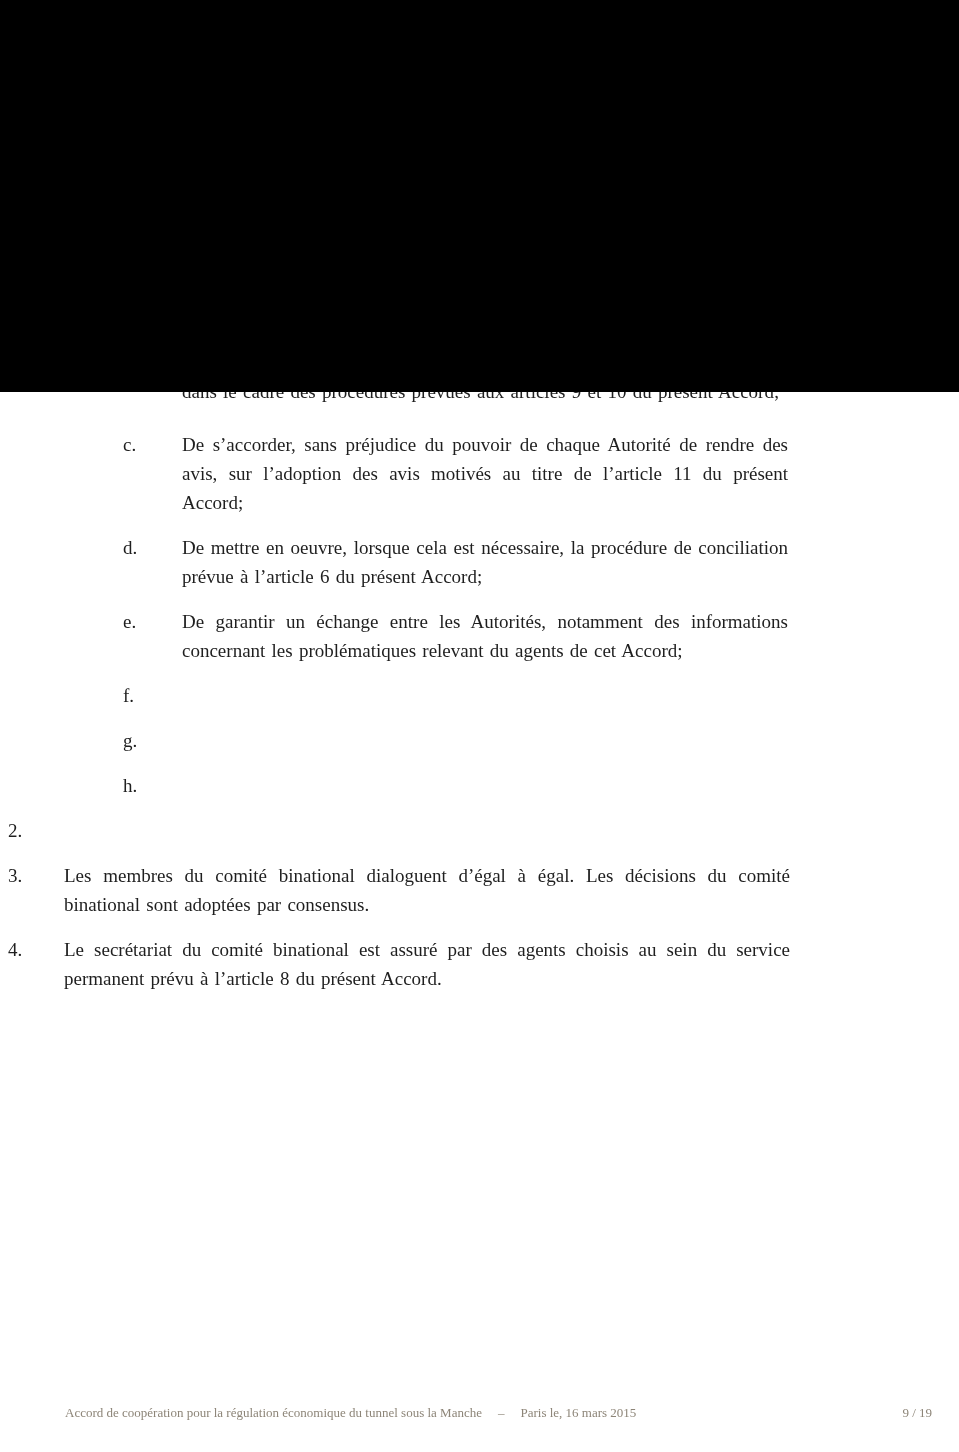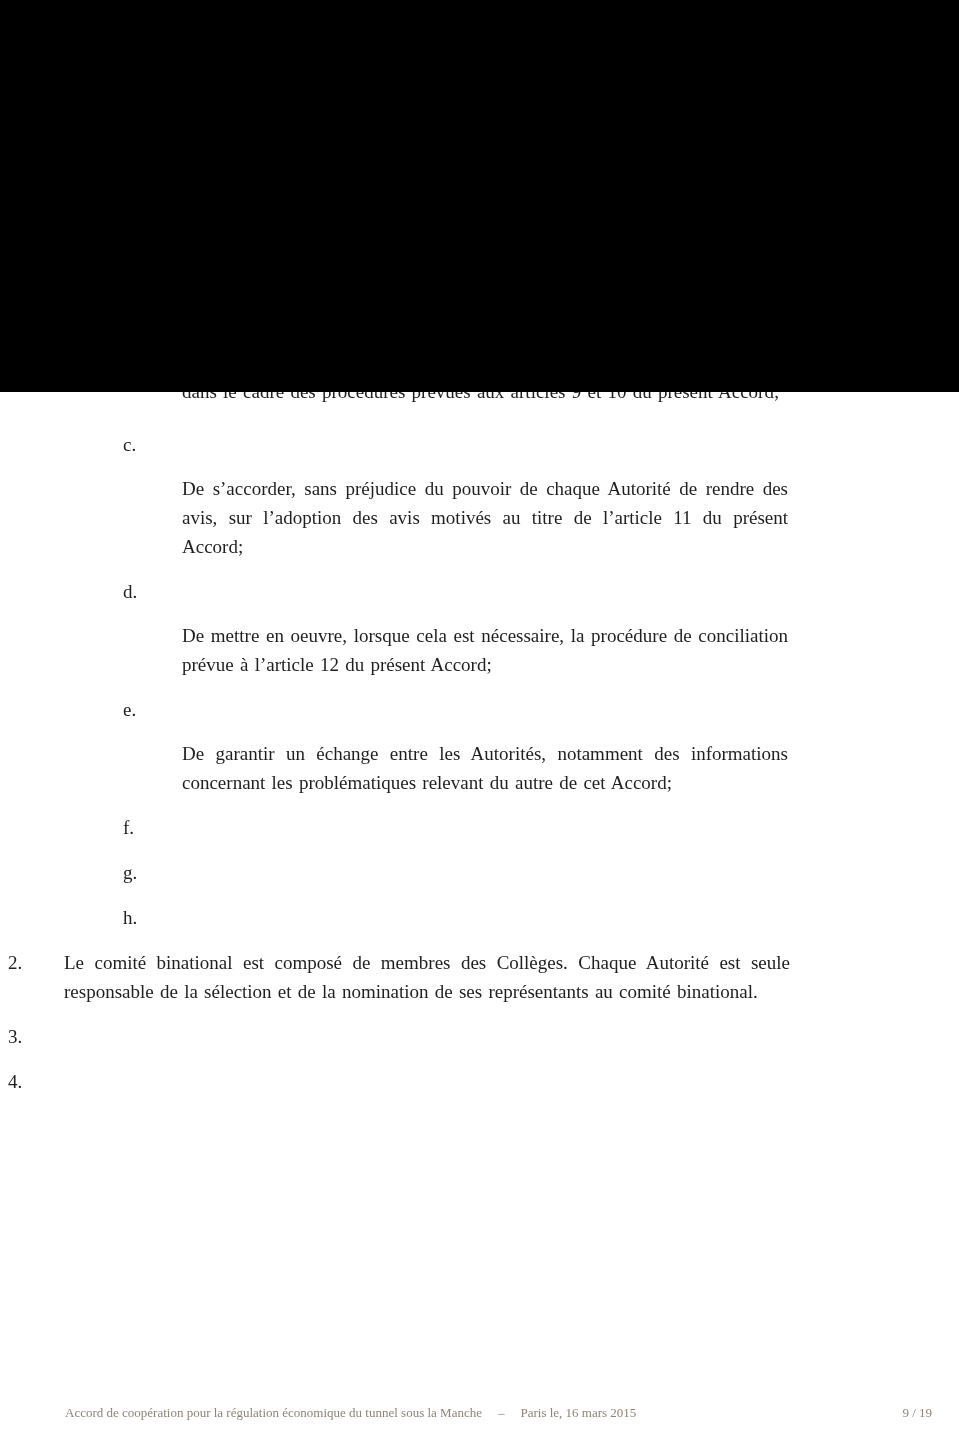--- a/index.html
+++ b/index.html
@@ -38,21 +38,20 @@
     margin-bottom: 16px;
   }
   .l-item .lbl {
     margin-left: 123px;
     width: 59px;
     flex: none;
   }
   .l-item .txt {
     width: 606px;
     text-align: justify;
-    margin-top: 44px;
   }
   .n-item .lbl {
     margin-left: 8px;
     width: 56px;
     flex: none;
   }
   .n-item .txt {
     width: 726px;
     text-align: justify;
   }
@@ -82,51 +81,52 @@
 
     <div class="cont-para">dans le cadre des procédures prévues aux articles 9 et 10 du présent Accord;</div>
 
     <div class="l-item">
       <span class="lbl">c.</span>
       <div class="txt">De s’accorder, sans préjudice du pouvoir de chaque Autorité de rendre des avis, sur l’adoption des avis motivés au titre de l’article 11 du présent Accord;</div>
     </div>
 
     <div class="l-item">
       <span class="lbl">d.</span>
-      <div class="txt">De mettre en oeuvre, lorsque cela est nécessaire, la procédure de conciliation prévue à l’article 12 du présent Accord;</div>
+      <div class="txt">De mettre en oeuvre, lorsque cela est nécessaire, la procédure de conciliation prévue à l’article 6 du présent Accord;</div>
     </div>
 
     <div class="l-item">
       <span class="lbl">e.</span>
-      <div class="txt">De garantir un échange entre les Autorités, notamment des informations concernant les problématiques relevant du autre de cet Accord;</div>
+      <div class="txt">De garantir un échange entre les Autorités, notamment des informations concernant les problématiques relevant du agents de cet Accord;</div>
     </div>
 
     <div class="l-item">
       <span class="lbl">f.</span>
     </div>
 
     <div class="l-item">
       <span class="lbl">g.</span>
     </div>
 
     <div class="l-item">
       <span class="lbl">h.</span>
     </div>
 
     <div class="n-item">
       <span class="lbl">2.</span>
-      <div class="txt">Le comité binational est composé de membres des Collèges. Chaque Autorité est seule responsable de la sélection et de la nomination de ses représentants au comité binational.</div>
     </div>
 
     <div class="n-item">
       <span class="lbl">3.</span>
+      <div class="txt">Les membres du comité binational dialoguent d’égal à égal. Les décisions du comité binational sont adoptées par consensus.</div>
     </div>
 
     <div class="n-item">
       <span class="lbl">4.</span>
+      <div class="txt">Le secrétariat du comité binational est assuré par des agents choisis au sein du service permanent prévu à l’article 8 du présent Accord.</div>
     </div>
 
   </div>
 
   <div class="footer">
     <div class="footer-left">
       <span>Accord de coopération pour la régulation économique du tunnel sous la Manche</span><span class="sep">–</span><span>Paris le, 16 mars 2015</span>
     </div>
     <div class="footer-right">9 / 19</div>
   </div>

